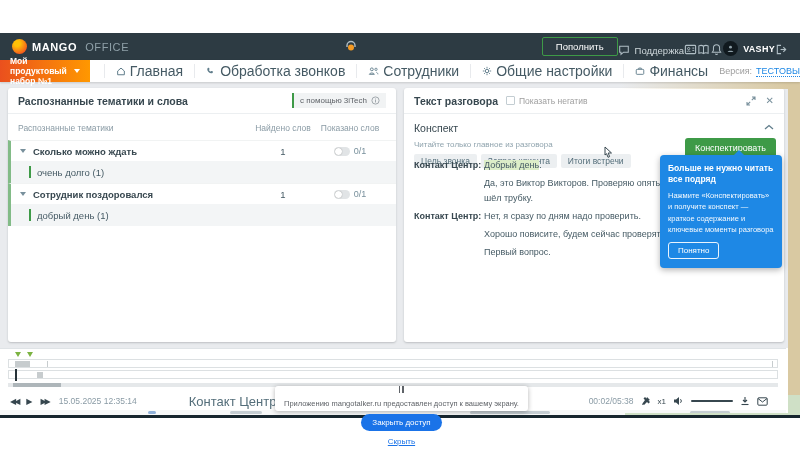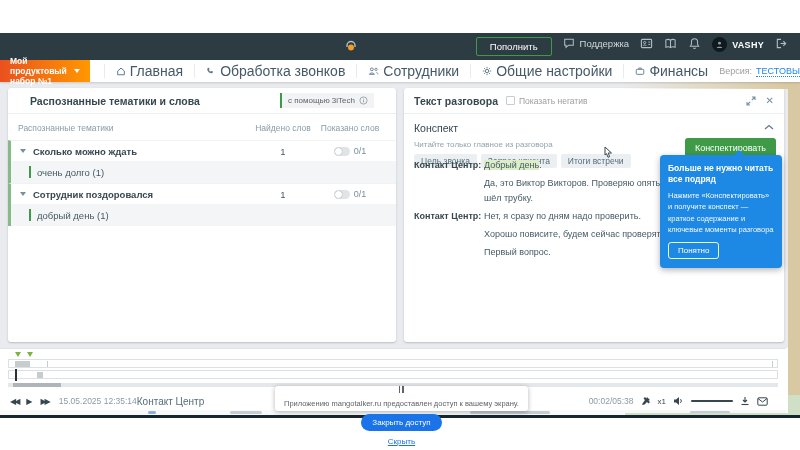--- a/index.html
+++ b/index.html
@@ -9,21 +9,21 @@
 
   
   .topbar { position:absolute; left:0; top:33px; width:800px; height:27px;
     background:var(--header-dark,#2d3b43); display:flex; align-items:center; padding:0 12px; }
   .logo { display:flex; align-items:center; gap:5px; }
   .logo-circle { width:15px; height:15px; border-radius:50%;
     background:radial-gradient(circle at 35% 30%, #ffc107 20%, #f4511e 80%); }
   .brand-name { font-weight:bold; font-size:11px; letter-spacing:.6px; color:#fff; }
   .brand-suffix { font-size:11px; color:#8fa0a8; letter-spacing:.6px; margin-left:3px; }
   .headset-wrap { position:absolute; left:344px; top:6px; }
-  .topbar-right { margin-left:auto; display:flex; align-items:flex-start; gap:11px; }
+  .topbar-right { margin-left:auto; display:flex; align-items:flex-end; }
   .topup-btn { border:1px solid var(--accent-green,#43a047); color:#fff; font-size:9.5px;
     padding:3px 13px; border-radius:2px; background:transparent; cursor:pointer; }
   .support { display:flex; gap:5px; align-items:center; font-size:9.5px; color:#cfd8dc; }
   .hd-ic { color:#b0bec5; }
   .avatar-group { display:flex; align-items:center; gap:5px; }
   .avatar { width:15px; height:15px; border-radius:50%; background:#10191e;
     display:flex; align-items:center; justify-content:center; }
   .user-name { font-size:9px; font-weight:bold; color:#fff; letter-spacing:.3px; }
 
   
@@ -42,21 +42,21 @@
   .version-link { color:#1e88e5; border-bottom:1px dotted #1e88e5; cursor:pointer; }
 
   
   .content { position:absolute; left:0; top:82px; width:788px; height:266px; background:#e9ebee; }
   .card { position:absolute; background:#fff; border-radius:3px; box-shadow:0 1px 2px rgba(60,64,67,.25); }
   .card-left  { left:8px;  top:6px; width:388px; height:254px; }
   .card-right { left:404px; top:6px; width:380px; height:254px; }
 
   
   .cl-header { height:26px; display:flex; align-items:center; justify-content:space-between;
-    padding:0 22px; border-bottom:1px solid #eceff1; }
+    padding:0 10px; border-bottom:1px solid #eceff1; }
   .cl-title { font-size:10.5px; font-weight:bold; color:#37474f; }
   .badge { display:flex; align-items:center; gap:4px; font-size:8px; color:#5f6368;
     background:#f1f3f4; border-left:2px solid var(--accent-green,#43a047); padding:3px 6px; }
   .cl-cols { display:flex; align-items:center; padding:9px 10px 7px; font-size:8.5px; color:#8a9ba5; }
   .cl-col-topic { flex:1; }
   .cl-col-found { width:62px; text-align:center; }
   .cl-col-shown { width:72px; text-align:center; }
   .topic-row { display:flex; align-items:center; height:21px; border-left:3px solid #82bb87;
     padding:0 10px 0 9px; border-top:1px solid #f1f3f3; cursor:pointer; }
   .topic-caret { width:0; height:0; border-left:3.5px solid transparent; border-right:3.5px solid transparent;
@@ -120,21 +120,21 @@
   .track { position:absolute; left:8px; width:770px; height:9px; background:#fff; border:1px solid #dce0e2; }
   .seg { position:absolute; top:1px; height:6px; background:#c7ccce; }
   .t2-cursor { position:absolute; left:6px; top:-2px; width:2px; height:12px; background:#263238; }
   .scroll { position:absolute; left:8px; top:34px; width:770px; height:4px; background:#e5e8ea; }
   .scroll-thumb { position:absolute; left:5px; top:0; width:48px; height:4px; background:#aeb6ba; cursor:pointer; }
   .controls { position:absolute; left:0; right:8px; top:41px; height:22px; display:flex;
     align-items:center; padding:0 10px; }
   .media-btns { display:flex; gap:8px; align-items:center; color:#37474f; }
   .m-ic { font-size:8px; letter-spacing:-2px; cursor:pointer; }
   .p-date { font-size:8.5px; color:#8a9ba5; margin-left:10px; }
-  .p-track { font-size:10px; color:#546e7a; }
+  .p-track { font-size:13px; color:#546e7a; margin-left:52px; }
   .controls-right { margin-left:auto; display:flex; align-items:center; gap:7px; color:#37474f; }
   .p-time { font-size:8.5px; color:#8a9ba5; }
   .p-speed { font-size:8px; }
   .vol-line { width:42px; height:2px; background:#37474f; border-radius:1px; cursor:pointer; }
 
   
   .banner { position:absolute; left:275px; top:386px; height:25px; background:#fff; border-radius:3px;
     box-shadow:0 1px 5px rgba(0,0,0,.3); display:flex; align-items:center; gap:6px; padding:0 9px; z-index:6;flex-direction:column; }
   .pause-bars { display:flex; gap:2px; }
   .pause-bars i { width:1.5px; height:7px; background:#5f6368; }
@@ -150,20 +150,25 @@
   .behind-right-green { position:absolute; left:788px; top:395px; width:12px; height:20px; background:#cfe0c6; }
   .behind-sliver { position:absolute; left:0; top:410px; width:786px; height:5px; background:#f7f8f8; overflow:hidden; }
   .sliver-blob { position:absolute; top:1px; height:3px; background:#c5cdd2; border-radius:2px; }
   .bottom-strip-green { position:absolute; left:625px; top:413px; width:175px; height:2px; background:#cfe0c6; }
   .bottom-strip { position:absolute; left:0; top:415px; width:800px; height:3px; background:#17262e; }
 </style>
 </head>
 <body>
 
 <div class="topbar">
+  <div class="logo">
+    <span class="logo-circle"></span>
+    <span class="brand-name">MANGO</span>
+    <span class="brand-suffix">OFFICE</span>
+  </div>
   <span class="headset-wrap">
     <svg width="14" height="14" viewBox="0 0 14 14">
         <path d="M3 8V6.5a4 4 0 0 1 8 0V8" fill="none" stroke="#b0bec5" stroke-width="1.4"></path>
         <circle cx="7" cy="8.5" r="3" fill="#f59a23"></circle>
       </svg>
   </span>
   <div class="topbar-right">
     <button class="topup-btn">Пополнить</button>
     <div class="support">
       <span class="hd-ic">

